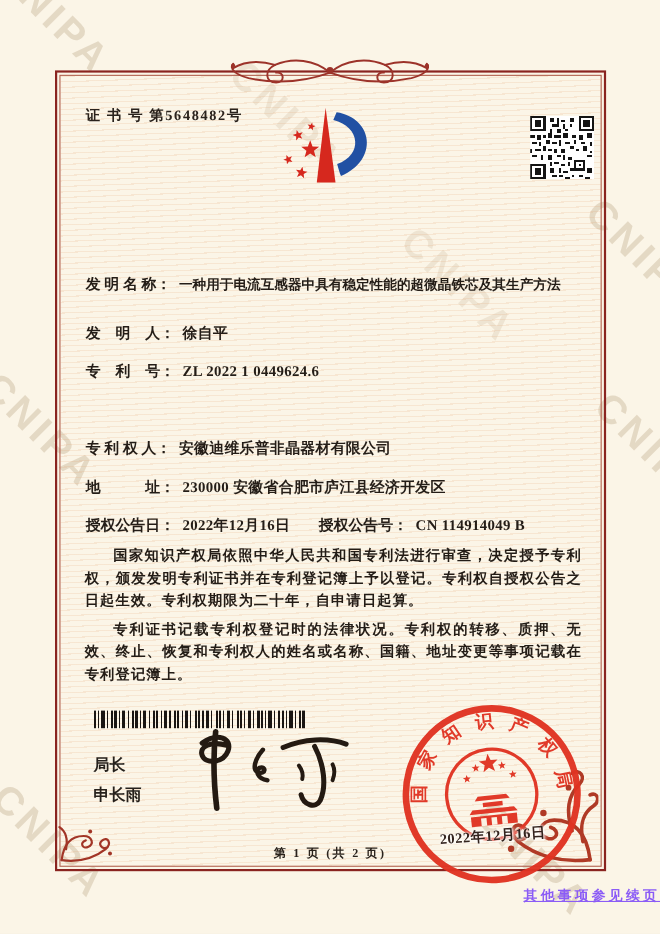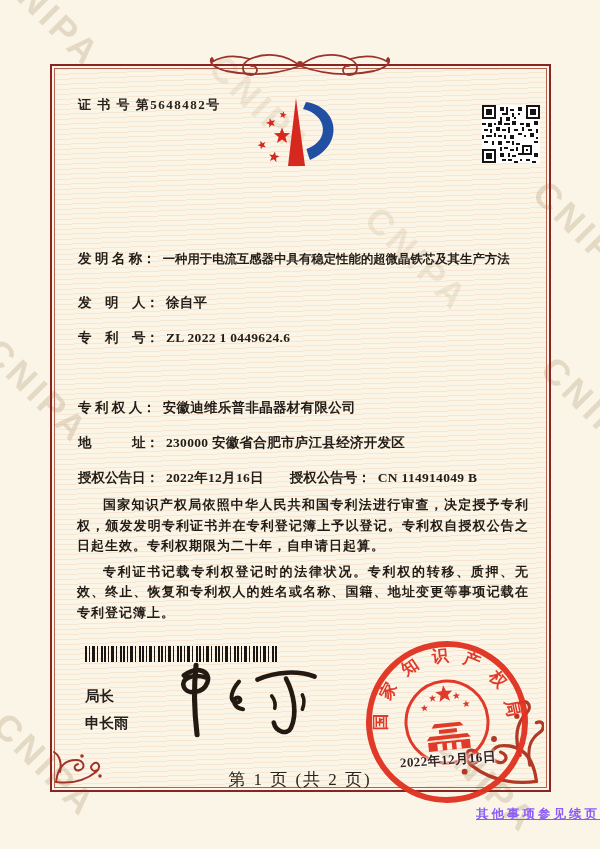--- a/index.html
+++ b/index.html
@@ -59,21 +59,21 @@
     font-family:Liberation Mono, monospace;
     font-size:14.5px;font-weight:bold;line-height:27px;color:#26211c;}
   .signature{position:absolute;left:150px;top:653px;width:180px;height:92px;z-index:3;}
   .seal{position:absolute;left:362px;top:637px;width:170px;height:170px;z-index:5;
     transform:rotate(-6deg);opacity:.96;}
   .seal-date{position:absolute;left:368px;top:751px;width:160px;z-index:6;
     text-align:center;font-size:13px;font-weight:bold;color:#33231d;
     letter-spacing:.5px;transform:rotate(-4deg);
     text-shadow:0 0 2px #fff,0 0 4px #fff,1px 1px 3px #fff;}
   .pageinfo{position:absolute;left:0;right:0;top:768px;z-index:4;text-align:center;
-    font-size:17px;font-weight:normal;letter-spacing:2px;color:#2a231d;}
+    font-size:11px;font-weight:bold;letter-spacing:2px;color:#2a231d;}
   .contnote{position:absolute;left:0;right:0;top:806px;z-index:3;text-align:right;
     font-size:12.5px;font-weight:bold;letter-spacing:3px;color:#8b5cf6;text-decoration:underline;}
 </style>
 </head>
 <body>
 
 <div class="page">
 
   <div class="wm" style="left:-16px;top:-6px;">CNIPA</div>
   <div class="wm light" style="left:196px;top:86px;">CNIPA</div>

